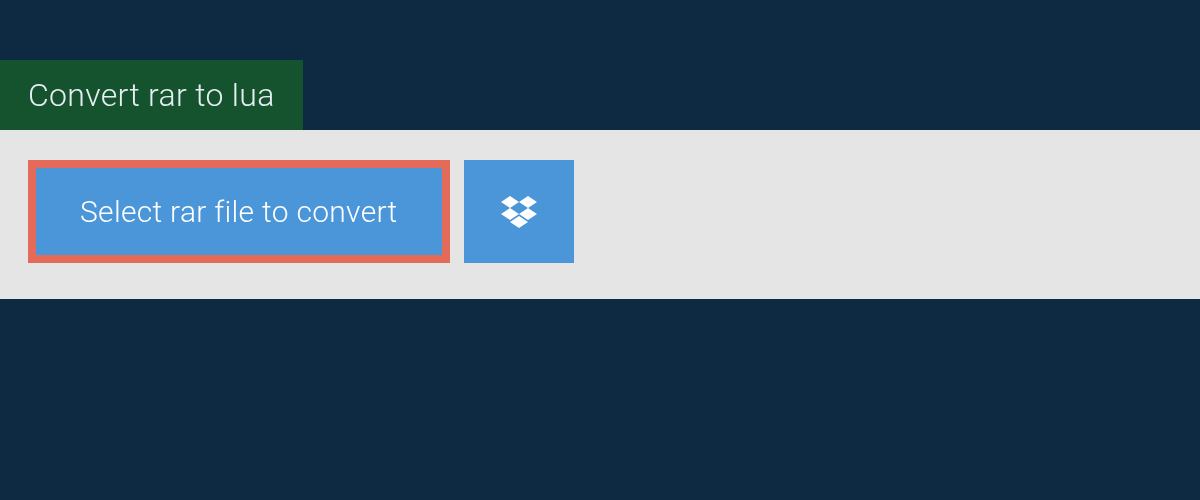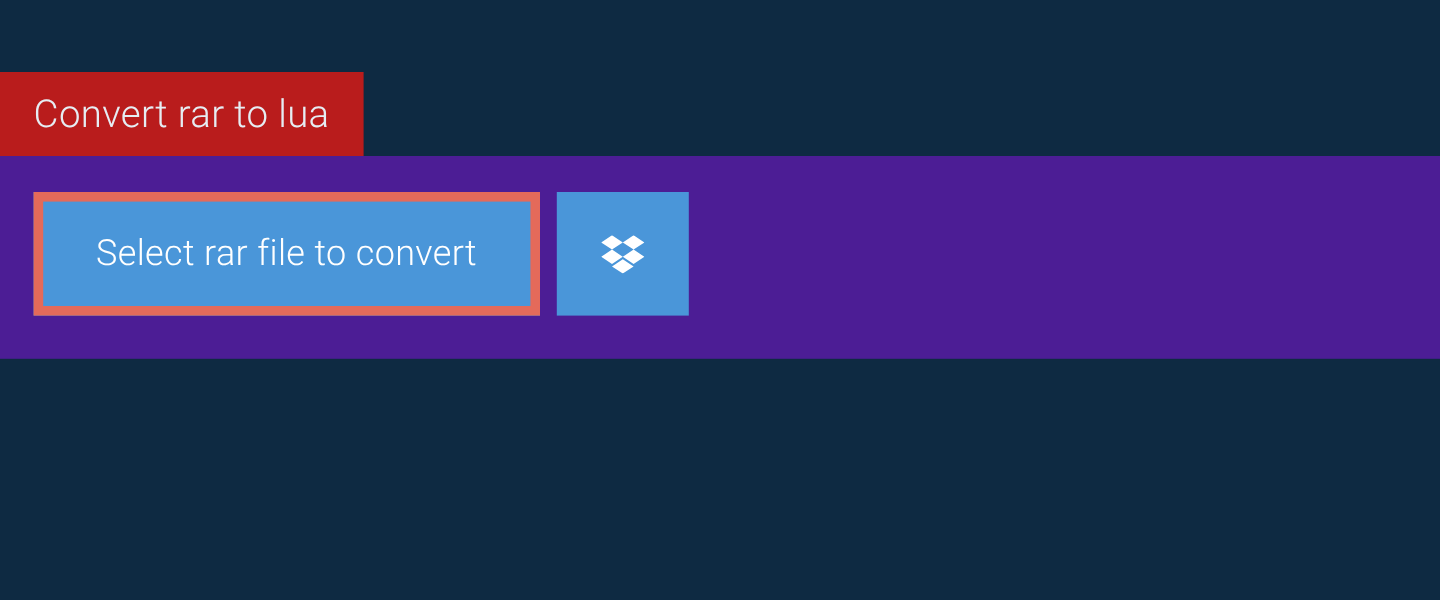--- a/index.html
+++ b/index.html
@@ -12,29 +12,29 @@
       height: 500px;
       background: #0e2a42;
       font-family: -apple-system, BlinkMacSystemFont, "Segoe UI", Roboto, "Helvetica Neue", Arial, sans-serif;
       overflow: hidden;
     }
     .tab-container {
       margin-top: 60px;
     }
     .tab {
       display: inline-block;
-      background: #b91c1c;
+      background: #14532d;
       color: #e6edf3;
       font-size: 32px;
       font-weight: 300;
       padding: 16px 28px;
       letter-spacing: 0.3px;
     }
     .panel {
-      background: #4c1d95;
+      background: #e5e5e5;
       padding: 30px 28px 36px 28px;
       width: 100%;
     }
     .button-row {
       display: flex;
       gap: 14px;
       align-items: stretch;
     }
     .select-button {
       display: flex;

